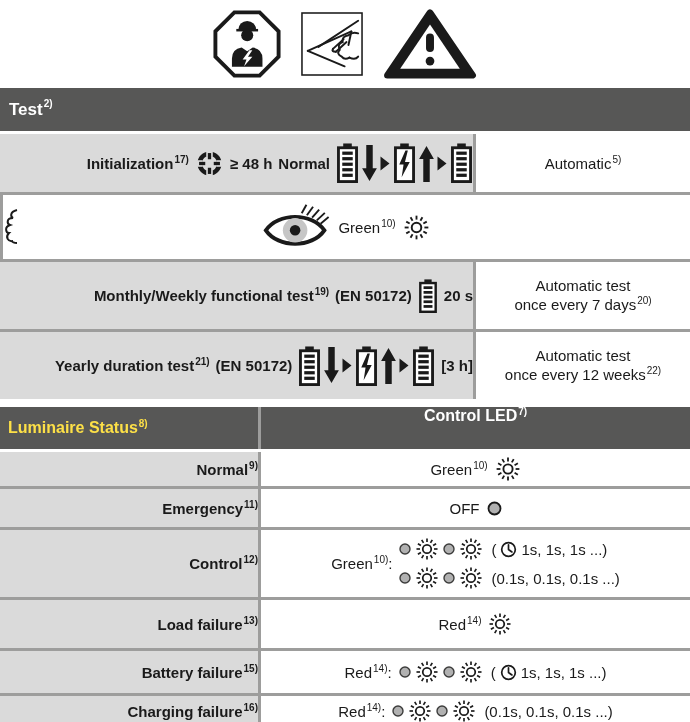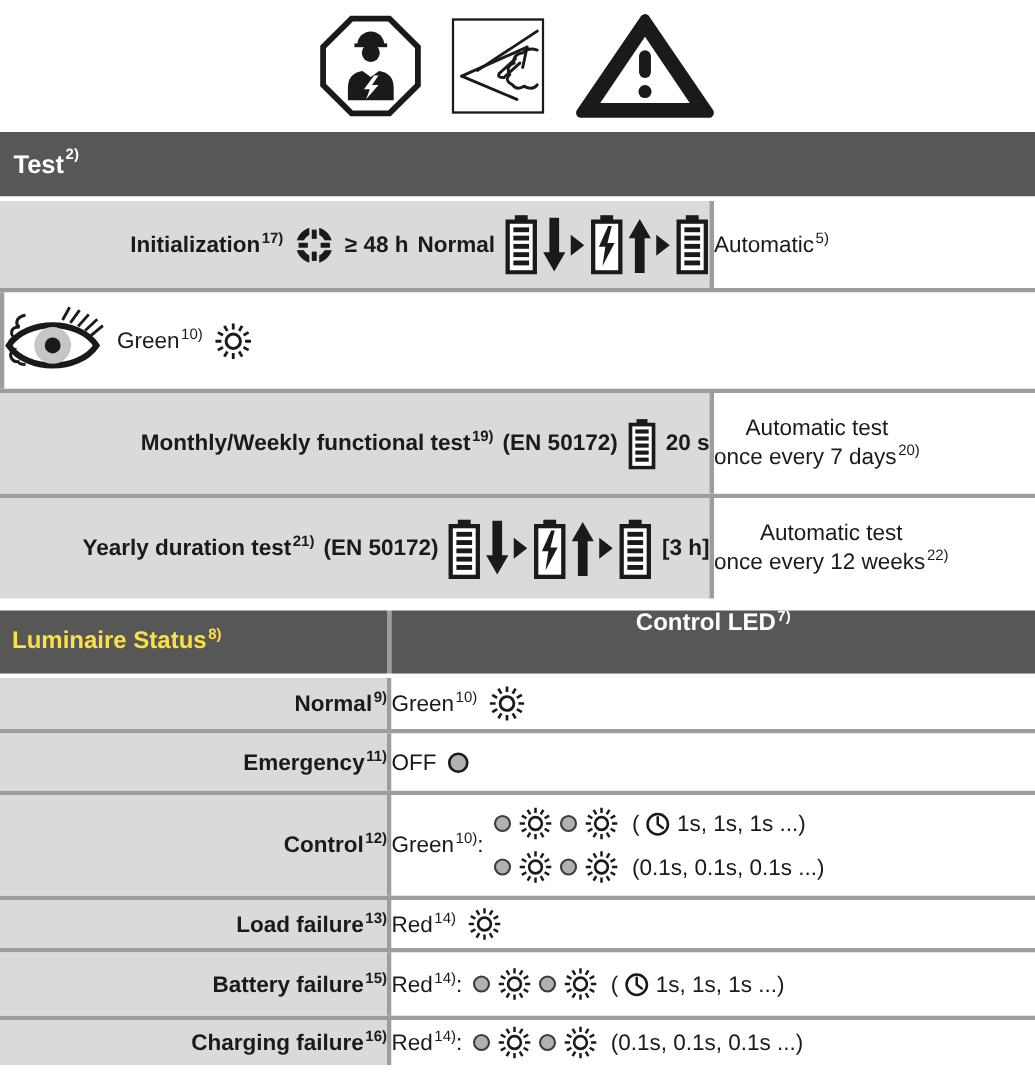--- a/index.html
+++ b/index.html
@@ -7,21 +7,21 @@
         font-family:"Liberation Sans","DejaVu Sans",sans-serif;color:#1a1a1a;}
   
   .symbols{height:88px;display:flex;align-items:center;justify-content:center;gap:19px;}
   
   .gline{height:3px;background:#9d9d9c;}
   .wline{height:3px;background:#ffffff;}
   .vline{width:3px;background:#9d9d9c;}
   .row{display:flex;width:690px;}
   .cell-l{background:#dadada;display:flex;align-items:center;padding-left:8px;
           font-weight:bold;font-size:15px;gap:6px;justify-content:flex-end;}
-  .cell-r{flex:1;background:#fff;display:flex;align-items:center;
+  .cell-r{flex:1;background:#fff;display:flex;align-items:center;justify-content:center;
           font-size:15px;text-align:center;gap:7px;position:relative;}
   .t1 .cell-l{width:465px;}
   .t2 .cell-l{width:250px;}
   .t1-header{height:43px;background:#575756;color:#fff;display:flex;align-items:center;
              padding-left:9px;font-size:17px;font-weight:bold;}
   .t2-header{height:42px;display:flex;}
   .t2-header .h-l{width:250px;background:#575756;color:#fde047;font-weight:bold;font-size:16px;
                   display:flex;align-items:center;padding-left:8px;}
   .t2-header .h-r{flex:1;background:#575756;color:#fff;font-weight:bold;font-size:16px;
                   display:flex;align-items:flex-start;justify-content:center;}
@@ -424,21 +424,21 @@
                   <line x1="13" y1="1.6" x2="13" y2="5.4" transform="rotate(330 13 13)"></line>
                 </g>
               </svg>
             <span style="margin-left:4px">(0.1s, 0.1s, 0.1s ...)</span>
           </span>
         </span>
       </div>
     </div>
     <div class="gline"></div>
 
-    <div class="row" style="height:32px">
+    <div class="row" style="height:48px">
       <div class="cell-l">
         <span class="lbl"><span>Load failure</span><span class="sup">13)</span></span>
       </div>
       <div class="vline"></div>
       <div class="cell-r">
         <span><span>Red</span><span class="sup">14)</span></span>
         <svg width="24" height="24" viewBox="0 0 26 26">
             <circle cx="13" cy="13" r="4.6" fill="#fff" stroke="#1a1a1a" stroke-width="1.9"></circle>
             <g stroke="#1a1a1a" stroke-width="1.8">
               <line x1="13" y1="1.6" x2="13" y2="5.4"></line>

